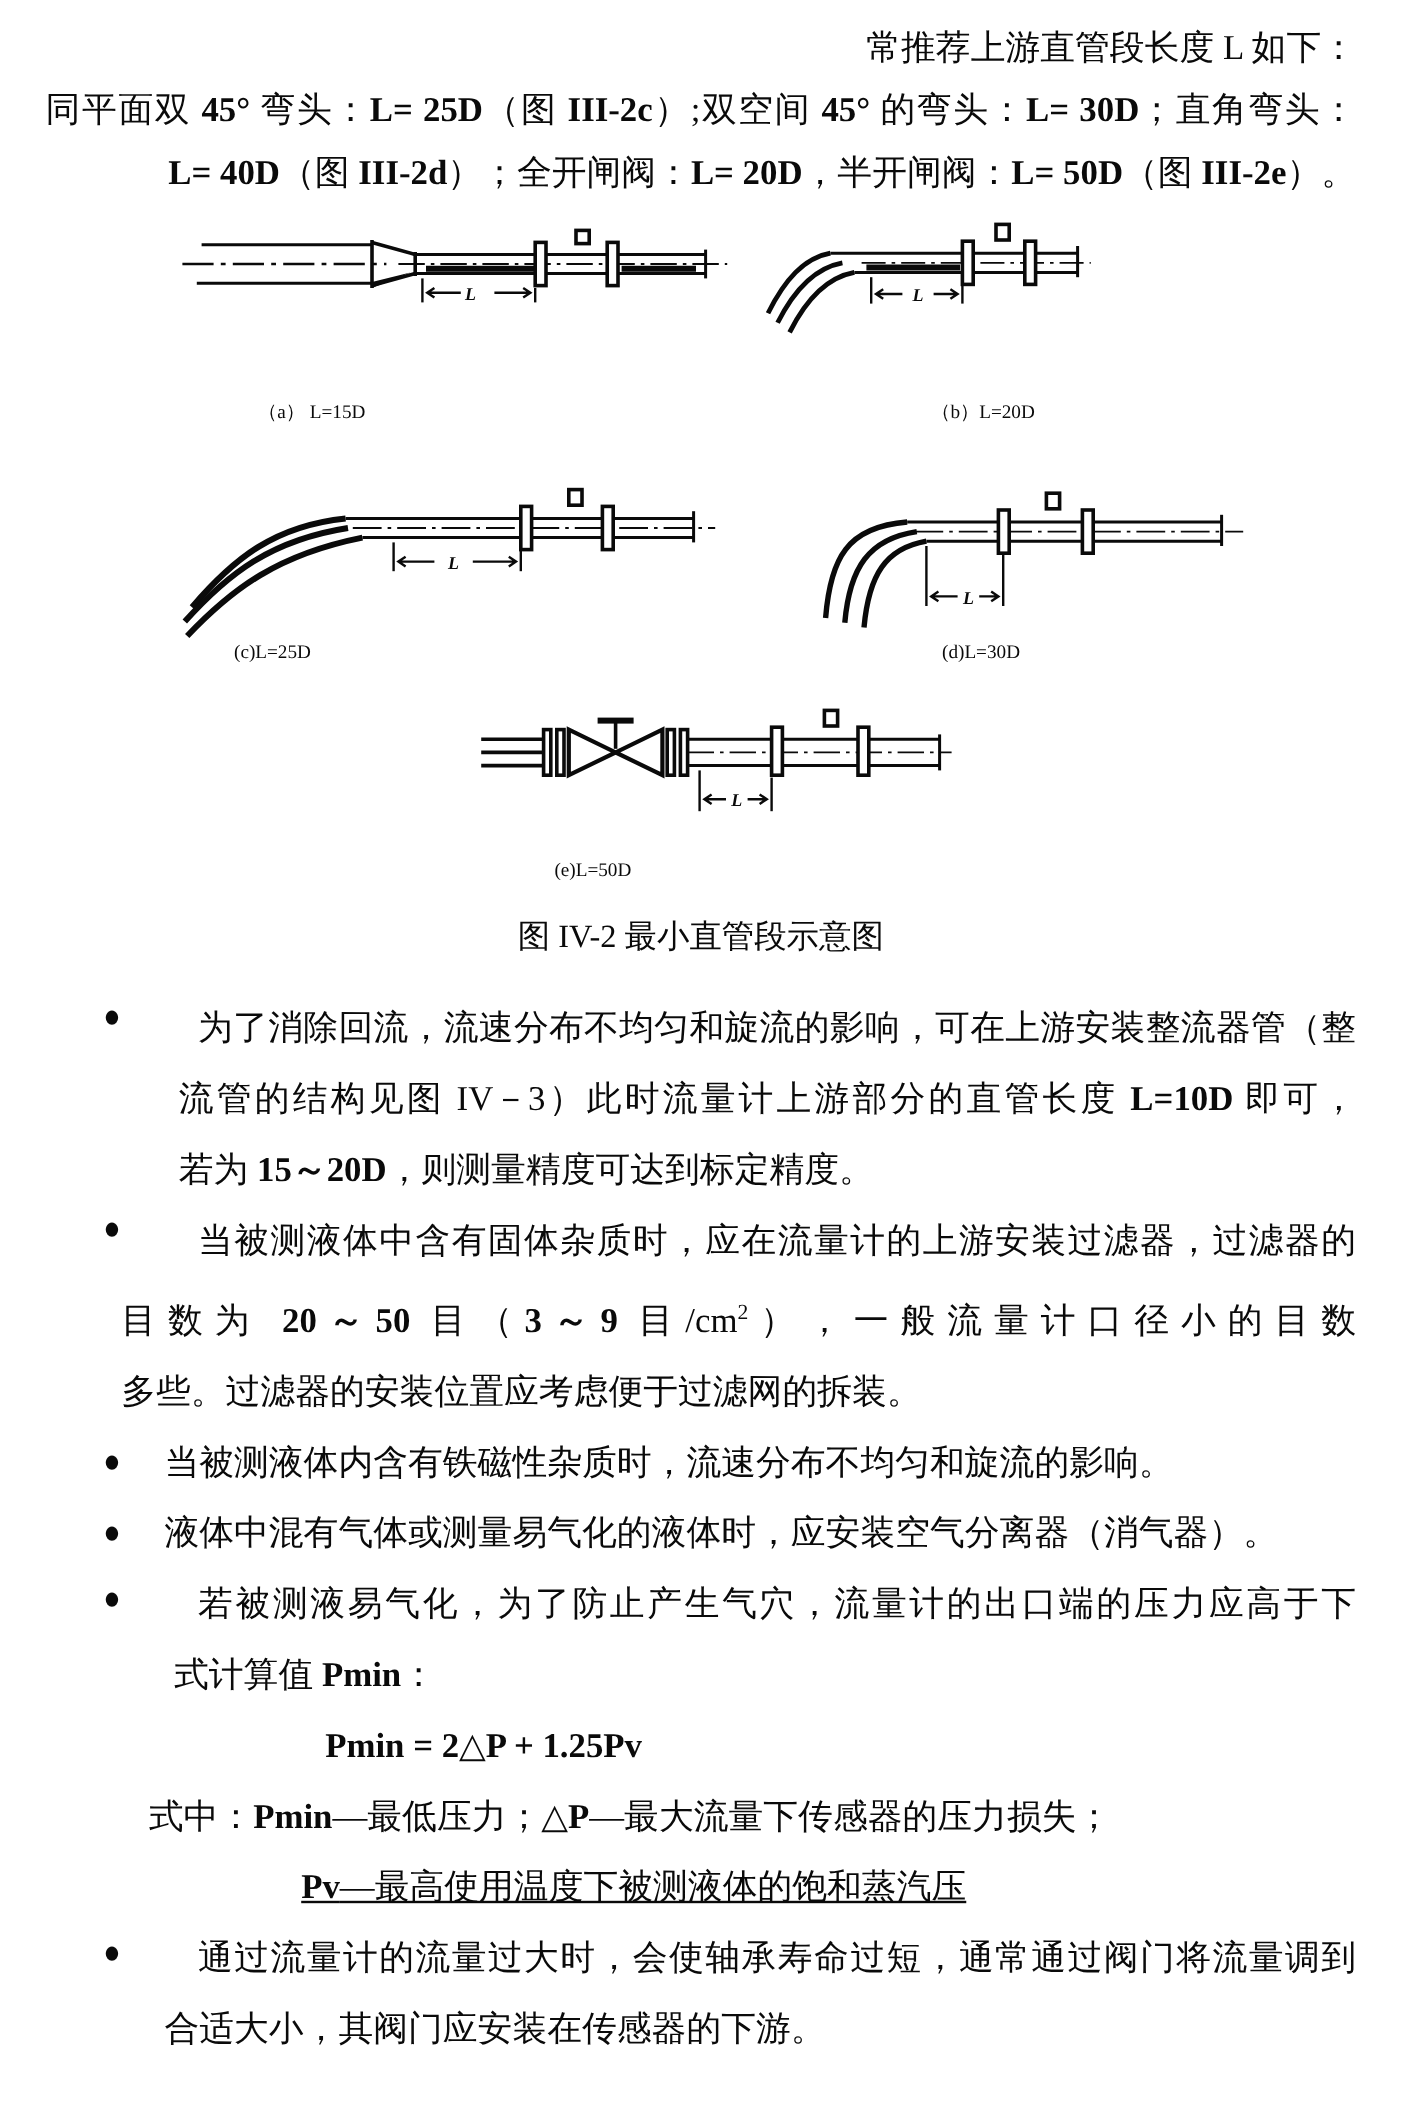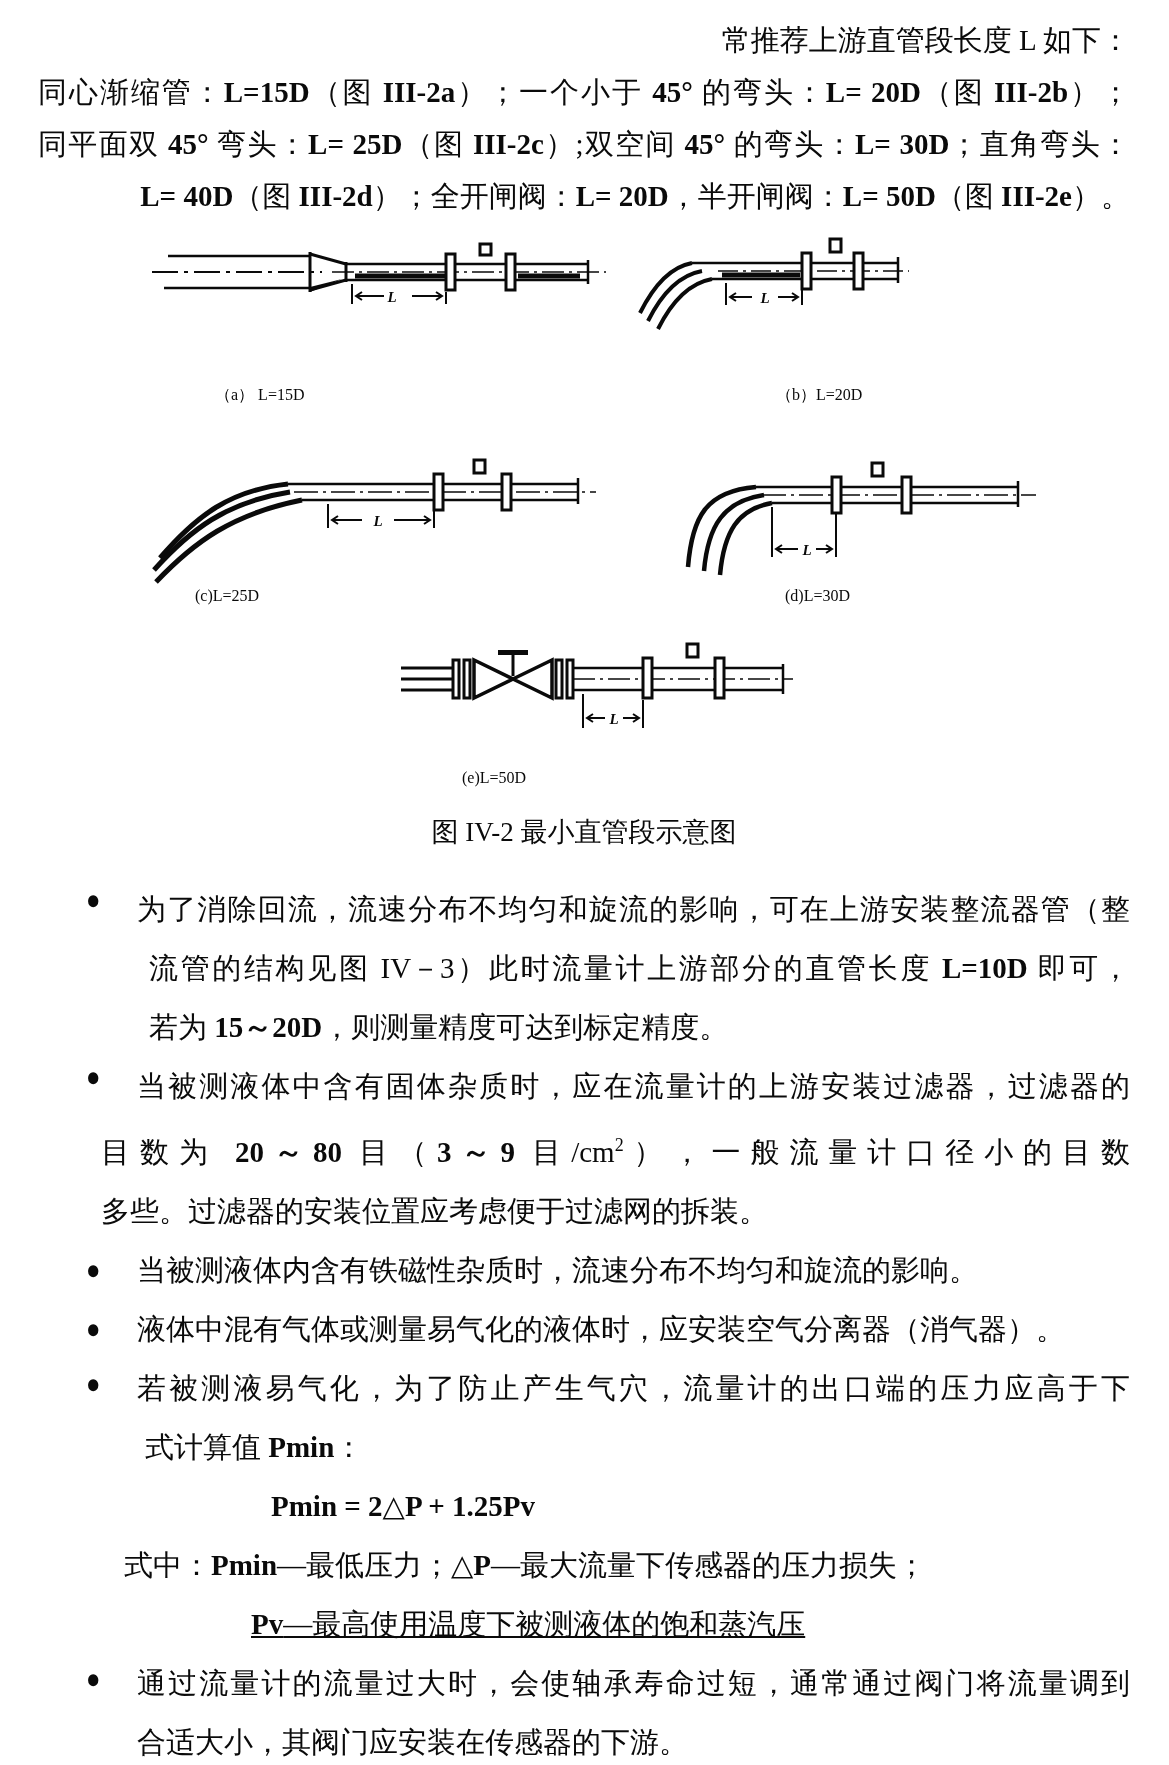--- a/index.html
+++ b/index.html
@@ -22,39 +22,38 @@
   .diag svg{display:block;overflow:visible;}
   .cap{position:absolute;font-size:16px;white-space:nowrap;}
   .fig-title{position:absolute;left:0;right:0;text-align:center;font-size:27px;white-space:nowrap;}
   svg text{font-family:"Liberation Serif","DejaVu Serif",serif;font-weight:bold;font-style:italic;}
   
   .bullets{margin-top:28px;}
   .bullet{display:flex;}
   .mark{flex:0 0 99px;box-sizing:border-box;padding-left:48px;font-size:24px;line-height:59px;transform:scaleY(1.15);}
   .btext{flex:1 1 auto;min-width:0;}
   .bline{font-size:29px;line-height:59px;}
-  .bline.fill{text-align:justify;text-align-last:justify;}
+  .bline.fill{text-align:justify;text-align-last:justify;margin-left:28px;}
   .bline.ind20{margin-left:12px;}
   .bline.out36{margin-left:-36px;}
   .bline.ind8{margin-left:8px;}
   sup{font-size:18px;}
   
   .fline{font-size:29px;line-height:59px;white-space:nowrap;}
   .formula{margin-left:233px;}
   .where1{margin-left:86px;}
   .where2{margin-left:213px;text-decoration:underline;}
 </style>
 </head>
 <body>
 
 <div class="page">
 
   <div class="intro">
     <div class="iline"><span>常推荐上游直管段长度 L 如下：</span></div>
-    <div class="iline fill"><span>同心渐缩管：</span><b>L=15D</b><span>（图 </span><b>III-2a</b><span>）；一个小于 </span><b>45°</b><span> 的弯头：</span><b>L= 20D</b><span>（图 </span><b>III-2b</b><span>）；</span></div>
     <div class="iline fill"><span>同平面双 </span><b>45°</b><span> 弯头：</span><b>L= 25D</b><span>（图 </span><b>III-2c</b><span>）;双空间 </span><b>45°</b><span> 的弯头：</span><b>L= 30D</b><span>；直角弯头：</span></div>
     <div class="iline"><b>L= 40D</b><span>（图 </span><b>III-2d</b><span>）；全开闸阀：</span><b>L= 20D</b><span>，半开闸阀：</span><b>L= 50D</b><span>（图 </span><b>III-2e</b><span>）。</span></div>
   </div>
 
   <div class="figure">
 
     <div class="diag" style="left:112px;top:20px;">
       <svg width="460" height="92" viewBox="0 0 460 92">
         <g stroke="#0a0a0a" fill="none" stroke-width="2.5">
           <line x1="18" y1="14" x2="160" y2="14"></line>
@@ -226,21 +225,21 @@
         <div class="bline fill"><span>为了消除回流，流速分布不均匀和旋流的影响，可在上游安装整流器管（整</span></div>
         <div class="bline fill ind20"><span>流管的结构见图 IV－3）此时流量计上游部分的直管长度 </span><b>L=10D</b><span> 即可，</span></div>
         <div class="bline ind20"><span>若为 </span><b>15～20D</b><span>，则测量精度可达到标定精度。</span></div>
       </div>
     </div>
 
     <div class="bullet">
       <span class="mark">●</span>
       <div class="btext">
         <div class="bline fill"><span>当被测液体中含有固体杂质时，应在流量计的上游安装过滤器，过滤器的</span></div>
-        <div class="bline fill out36"><span>目数为 </span><b>20～80</b><span> 目（</span><b>3～9</b><span> 目/cm</span><sup>2</sup><span>），一般流量计口径小的目数</span></div>
+        <div class="bline fill out36"><span>目数为 </span><b>20～50</b><span> 目（</span><b>3～9</b><span> 目/cm</span><sup>2</sup><span>），一般流量计口径小的目数</span></div>
         <div class="bline out36"><span>多些。过滤器的安装位置应考虑便于过滤网的拆装。</span></div>
       </div>
     </div>
 
     <div class="bullet">
       <span class="mark">●</span>
       <div class="btext">
         <div class="bline"><span>当被测液体内含有铁磁性杂质时，流速分布不均匀和旋流的影响。</span></div>
       </div>
     </div>

